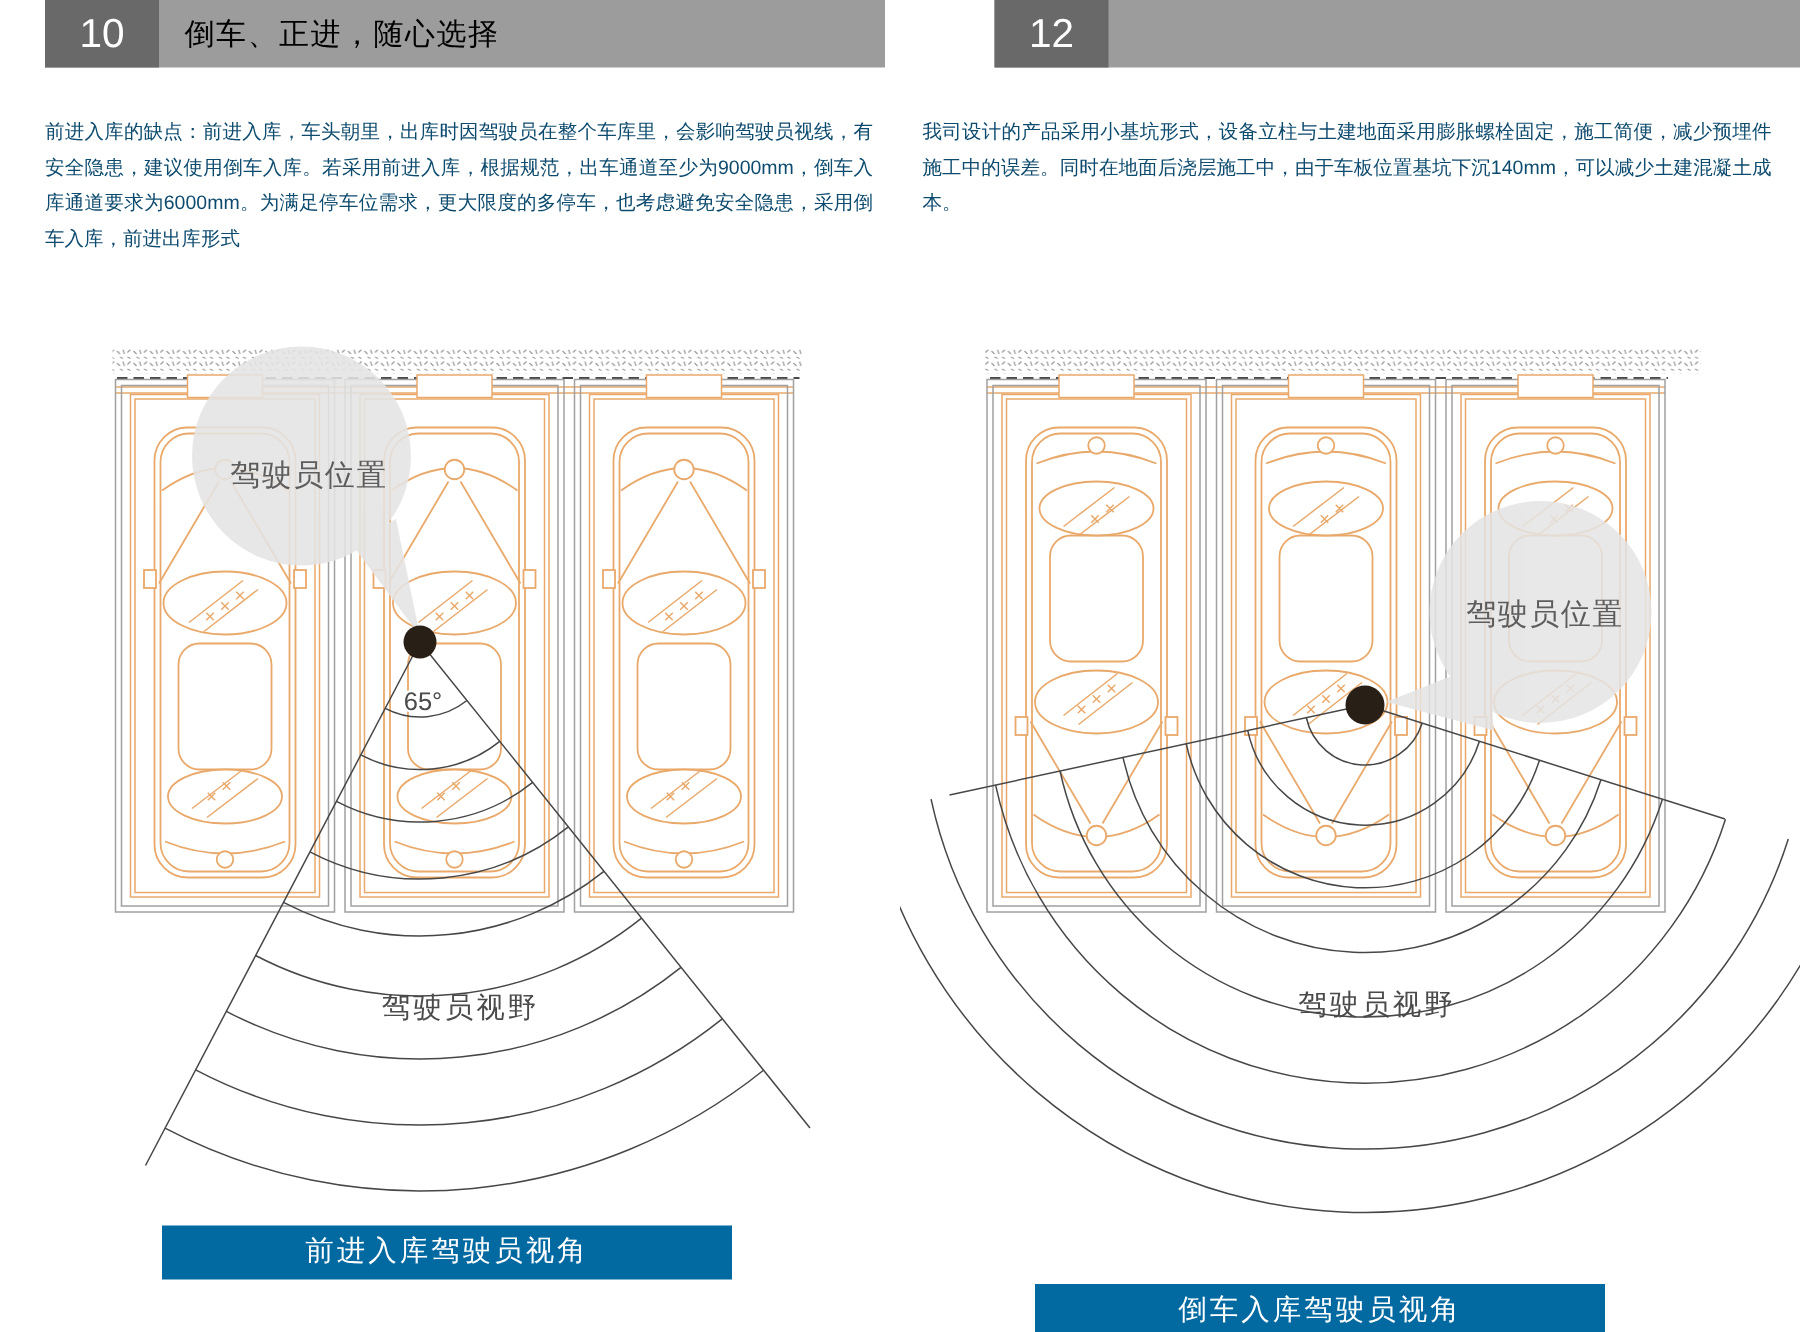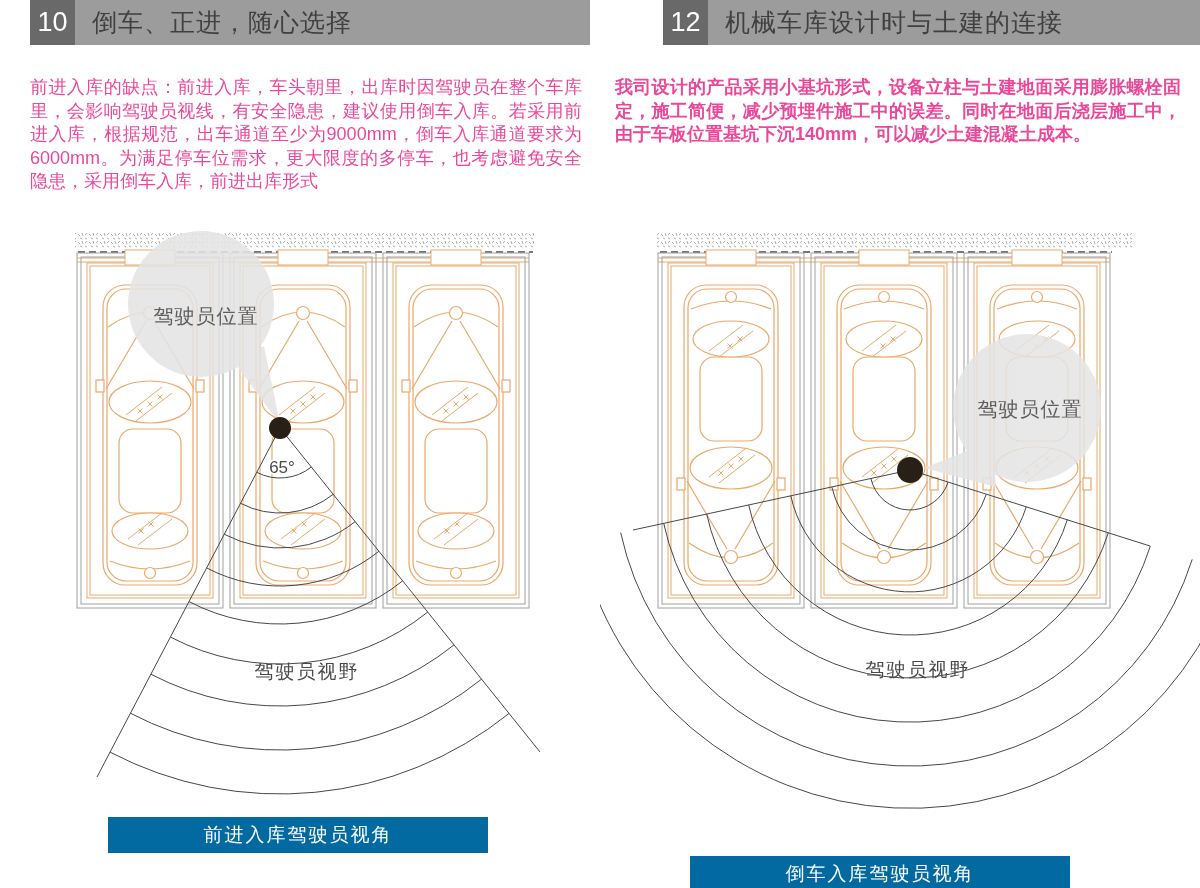--- a/index.html
+++ b/index.html
@@ -4,30 +4,30 @@
 <style>
   html,body{margin:0;padding:0;}
   body{
     width:1200px;height:888px;position:relative;background:#ffffff;
     font-family:"Liberation Sans","DejaVu Sans",sans-serif;
     overflow:hidden;
   }
   .abs{position:absolute;}
   
   .sec-header{height:45px;background:#9c9c9c;display:flex;align-items:stretch;}
-  .sec-num{width:45px;background:#696969;color:#ffffff;font-size:27px;
+  .sec-num{width:76px;background:#696969;color:#ffffff;font-size:27px;
     display:flex;align-items:center;justify-content:center;}
-  .sec-title{color:#404040;font-size:25px;letter-spacing:1px;
+  .sec-title{color:#000000;font-size:20px;letter-spacing:1px;
     display:flex;align-items:center;padding-left:17px;}
   .hdr-left{left:30px;top:0;width:560px;}
   .hdr-right{left:615px;top:0;width:557px;margin-left:48px;}
   
-  .para{font-size:18px;line-height:23.5px;color:#ec4899;text-align:justify;}
+  .para{font-size:13px;line-height:23.5px;color:#0c4a6e;text-align:justify;}
   .para-left{left:30px;top:76px;width:552px;}
-  .para-right{left:615px;top:76px;width:566px;font-weight:bold;}
+  .para-right{left:615px;top:76px;width:566px;}
   
   .caption{height:36px;width:380px;background:#0369a1;color:#ffffff;
     font-size:19px;letter-spacing:2px;text-align:center;line-height:36px;}
   .cap-left{left:108px;top:817px;}
   .cap-right{left:690px;top:856px;}
   
   .diag-left{left:30px;top:225px;}
   .diag-right{left:600px;top:225px;}
   svg text{font-family:"Liberation Sans","DejaVu Sans",sans-serif;}
 </style>
@@ -115,21 +115,20 @@
 
   <text x="206" y="323" font-size="20" fill="#5d5d5d" text-anchor="middle" letter-spacing="1">驾驶员位置</text>
   <text x="282" y="473" font-size="17" fill="#4a4a4a" text-anchor="middle" style="paint-order:stroke;stroke:#ffffff;stroke-width:3">65°</text>
   <text x="307" y="678" font-size="19" fill="#4a4a4a" text-anchor="middle" letter-spacing="2">驾驶员视野</text>
 </svg>
 
 <div class="abs caption cap-left">前进入库驾驶员视角</div>
 
 <div class="abs sec-header hdr-right">
   <div class="sec-num">12</div>
-  <div class="sec-title">机械车库设计时与土建的连接</div>
 </div>
 
 <div class="abs para para-right">我司设计的产品采用小基坑形式，设备立柱与土建地面采用膨胀螺栓固定，施工简便，减少预埋件施工中的误差。同时在地面后浇层施工中，由于车板位置基坑下沉140mm，可以减少土建混凝土成本。</div>
 
 <svg class="abs diag-right" width="600" height="585" viewBox="600 225 600 585">
   <defs>
     <pattern id="spR" width="11" height="8" patternUnits="userSpaceOnUse">
       <path d="M1,2 l2,2 M5,1 l1,3 M8,3 l2,-2 M3,6 l2,1 M8,6 l2,1" stroke="#9a9a9a" stroke-width="0.8" fill="none"></path>
     </pattern>
     <g id="bayR">

